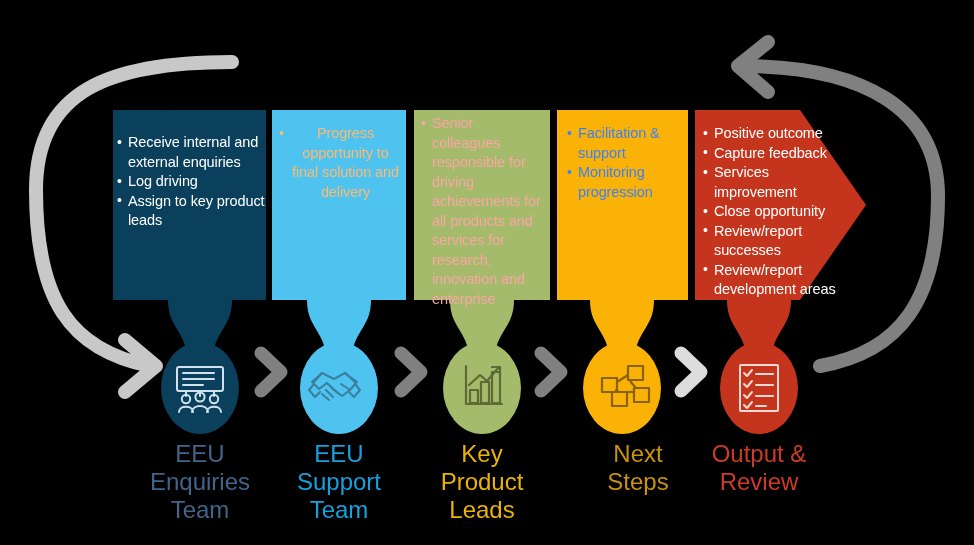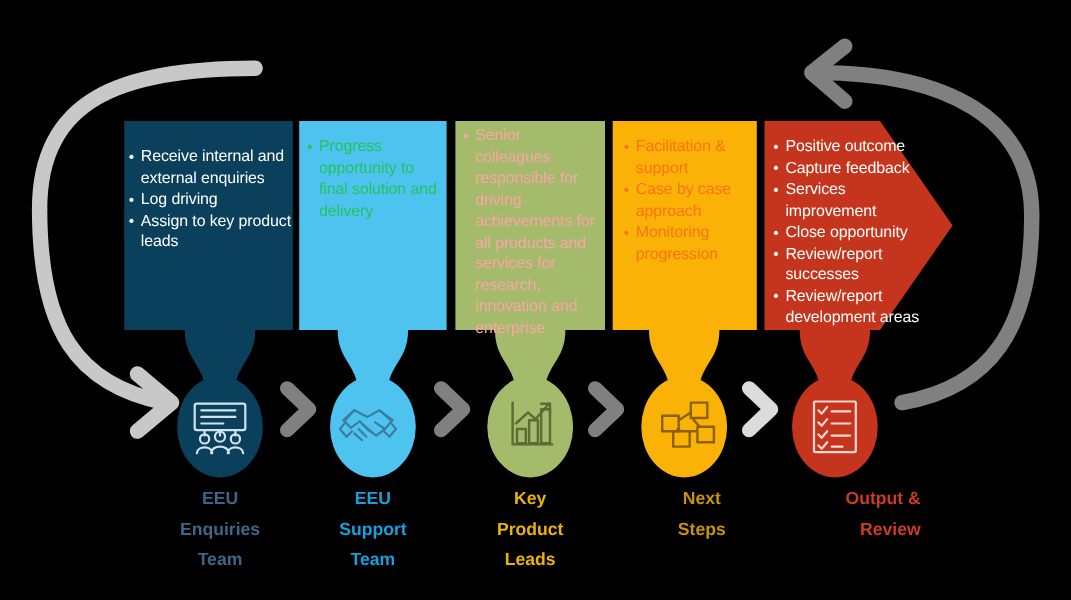--- a/index.html
+++ b/index.html
@@ -26,22 +26,22 @@
   }
   .seg-text li:before{
     content:"\2022";
     position:absolute;left:0;top:-0.5px;
     font-size:14px;
   }
 
   .node-label{
     position:absolute;
     text-align:center;
-    font-weight:bold;
-    font-size:16px;
+    font-weight:normal;
+    font-size:24px;
     line-height:28px;
     z-index:6;
     white-space:pre-line;
   }
 </style>
 </head>
 <body>
 
 <div id="stage">
 
@@ -177,36 +177,35 @@
   </svg>
 
   <div class="seg-text" style="left:117px;top:133px;width:148px;color:#ffffff;">
     <ul>
       <li>Receive internal and external enquiries</li>
       <li>Log driving</li>
       <li>Assign to key product leads</li>
     </ul>
   </div>
 
-  <div class="seg-text" style="left:279px;top:124px;width:122px;color:#22c55e;">
+  <div class="seg-text" style="left:279px;top:124px;width:122px;color:#fdba74;text-align:center;">
     <ul>
       <li>Progress opportunity to final solution and delivery</li>
     </ul>
   </div>
 
   <div class="seg-text" style="left:421px;top:114px;width:124px;color:#fca5a5;">
     <ul>
       <li>Senior colleagues responsible for driving achievements for all products and services for research, innovation and enterprise</li>
     </ul>
   </div>
 
-  <div class="seg-text" style="left:567px;top:124px;width:118px;color:#f97316;">
+  <div class="seg-text" style="left:567px;top:124px;width:118px;color:#3b82f6;">
     <ul>
       <li>Facilitation &amp; support</li>
-      <li>Case by case approach</li>
       <li>Monitoring progression</li>
     </ul>
   </div>
 
   <div class="seg-text" style="left:703px;top:124px;width:150px;color:#ffffff;">
     <ul>
       <li>Positive outcome</li>
       <li>Capture feedback</li>
       <li>Services improvement</li>
       <li>Close opportunity</li>
@@ -223,16 +222,16 @@
 Support
 Team</div>
 
   <div class="node-label" style="left:412px;top:440px;width:140px;color:#eab308;">Key
 Product
 Leads</div>
 
   <div class="node-label" style="left:568px;top:440px;width:140px;color:#c8920d;">Next
 Steps</div>
 
-  <div class="node-label" style="left:681px;top:440px;width:156px;color:#cc3b25;text-align:right;">Output &amp;
+  <div class="node-label" style="left:681px;top:440px;width:156px;color:#cc3b25;">Output &amp;
 Review</div>
 
 </div>
 
 </body></html>

